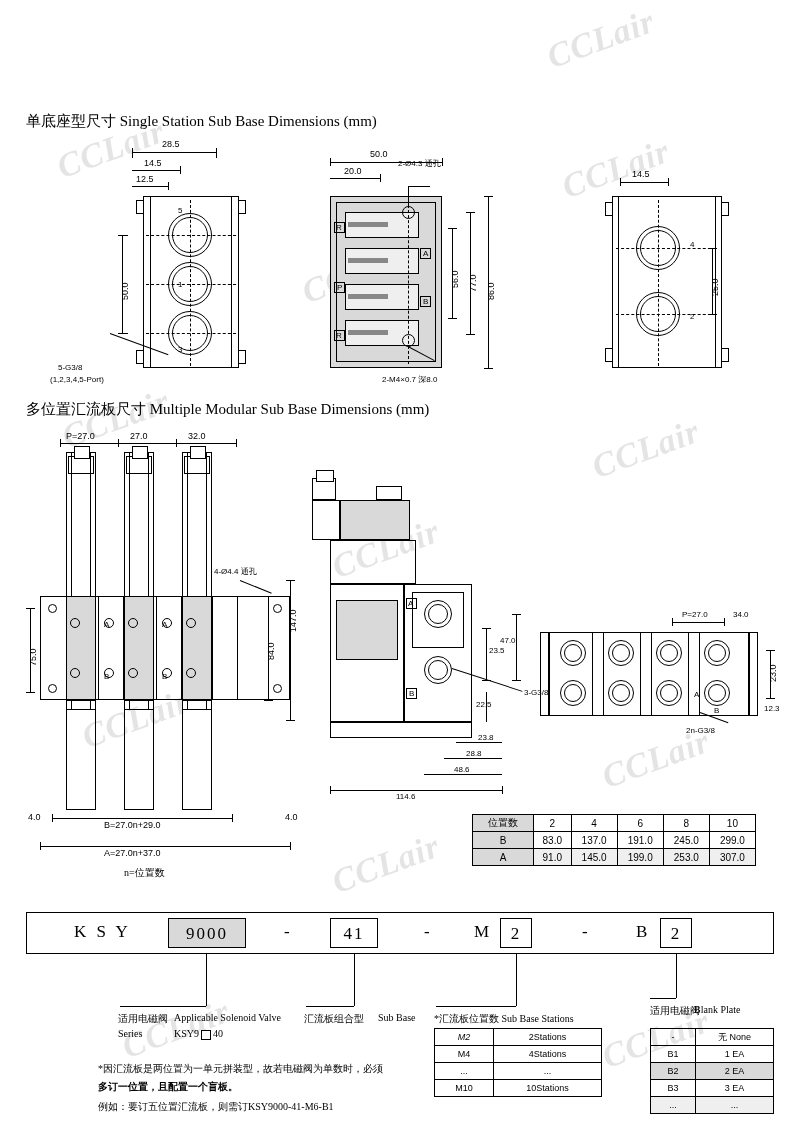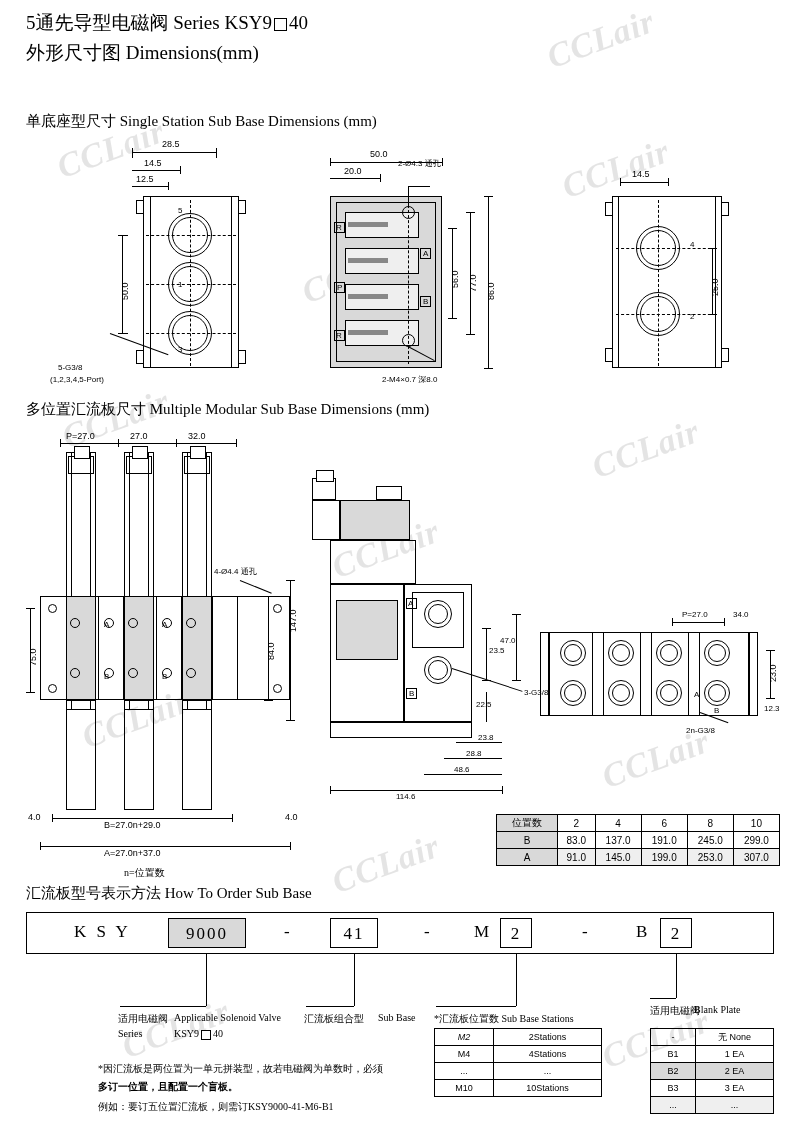--- a/index.html
+++ b/index.html
@@ -71,28 +71,20 @@
   <div class="wm" style="left:300px;top:255px;">CCLair</div>
   <div class="wm" style="left:60px;top:400px;">CCLair</div>
   <div class="wm" style="left:330px;top:530px;">CCLair</div>
   <div class="wm" style="left:590px;top:430px;">CCLair</div>
   <div class="wm" style="left:80px;top:700px;">CCLair</div>
   <div class="wm" style="left:330px;top:845px;">CCLair</div>
   <div class="wm" style="left:600px;top:740px;">CCLair</div>
   <div class="wm" style="left:120px;top:1010px;">CCLair</div>
   <div class="wm" style="left:600px;top:1020px;">CCLair</div>
 
-  <div class="h1" style="left:26px;top:10px;">
-    <span>5通先导型电磁阀</span>
-    <span>Series KSY9</span><span class="sq"></span><span>40</span>
-  </div>
-  <div class="h1" style="left:26px;top:40px;">
-    <span>外形尺寸图</span>
-    <span>Dimensions(mm)</span>
-  </div>
 
   <div class="h2" style="left:26px;top:112px;">单底座型尺寸 Single Station Sub Base Dimensions (mm)</div>
 
   <div>
 
     <div class="ln hl" style="left:132px;top:152px;width:84px;"></div>
     <div class="ln vl" style="left:132px;top:148px;height:10px;"></div>
     <div class="ln vl" style="left:216px;top:148px;height:10px;"></div>
     <div class="t" style="left:162px;top:139px;">28.5</div>
 
@@ -408,21 +400,21 @@
     <div class="ln vl" style="left:770px;top:650px;height:48px;"></div>
     <div class="ln hl" style="left:766px;top:650px;width:9px;"></div>
     <div class="ln hl" style="left:766px;top:698px;width:9px;"></div>
     <div class="tv" style="left:768px;top:682px;">23.0</div>
     <div class="t8" style="left:764px;top:704px;">12.3</div>
 
     <div class="ln" style="left:700px;top:712px;width:30px;height:1px;transform:rotate(20deg);transform-origin:left center;"></div>
     <div class="t8" style="left:686px;top:726px;">2n-G3/8</div>
   </div>
 
-  <table class="tbl-b" style="left:496px;top:814px;width:284px;">
+  <table class="tbl-b" style="left:472px;top:814px;width:284px;">
     <tbody>
         <tr>
       <td class="gray" style="width:56px;">位置数</td>
       <td>2</td>
       <td>4</td>
       <td>6</td>
       <td>8</td>
       <td>10</td>
     </tr>
     <tr>
@@ -437,21 +429,20 @@
       <td class="gray">A</td>
       <td class="lgray">91.0</td>
       <td class="lgray">145.0</td>
       <td class="lgray">199.0</td>
       <td class="lgray">253.0</td>
       <td class="lgray">307.0</td>
     </tr>
   </tbody>
     </table>
 
-  <div class="h2" style="left:26px;top:884px;">汇流板型号表示方法  How To Order Sub Base</div>
 
   <div class="order-frame" style="left:26px;top:912px;width:748px;height:42px;"></div>
   <div class="otxt" style="left:74px;top:922px;">K S Y</div>
   <div class="ocell" style="left:168px;top:918px;width:78px;height:30px;line-height:30px;background:#d9d9d9;">9000</div>
   <div class="odash" style="left:284px;top:922px;">-</div>
   <div class="ocell" style="left:330px;top:918px;width:48px;height:30px;line-height:30px;">41</div>
   <div class="odash" style="left:424px;top:922px;">-</div>
   <div class="otxt" style="left:474px;top:922px;">M</div>
   <div class="ocell" style="left:500px;top:918px;width:32px;height:30px;line-height:30px;">2</div>
   <div class="odash" style="left:582px;top:922px;">-</div>

